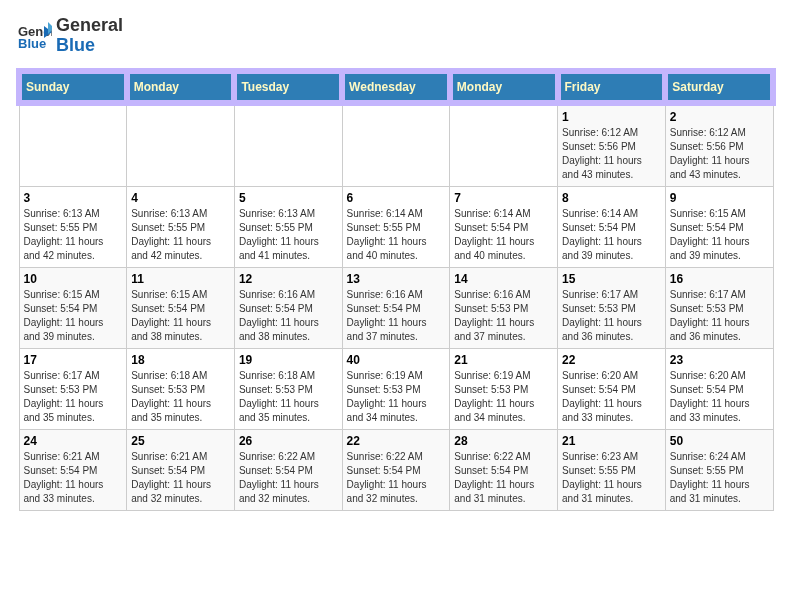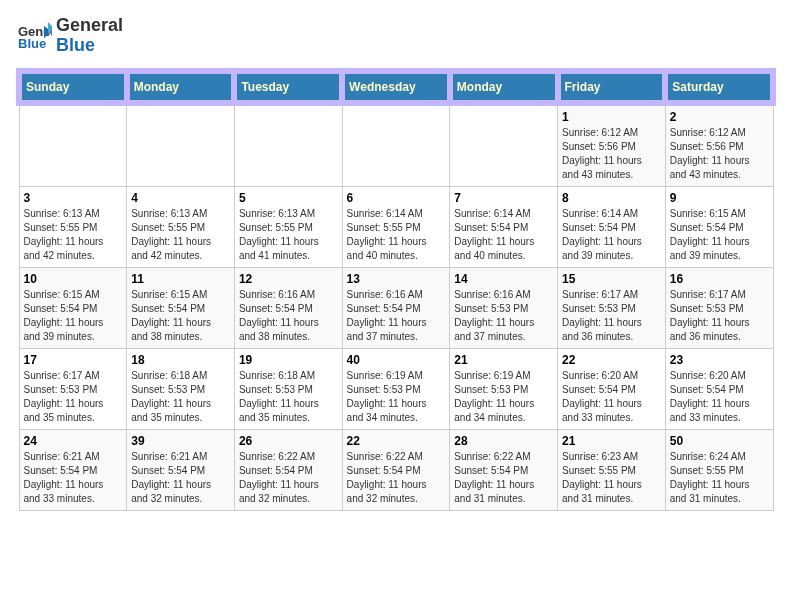--- a/index.html
+++ b/index.html
@@ -269,21 +269,21 @@
         </td>
       </tr>
       <tr>
         <td>
           <span class="day-num">24</span>
           <div class="cell-info" style="white-space: pre-line;">Sunrise: 6:21 AM
 Sunset: 5:54 PM
 Daylight: 11 hours and 33 minutes.</div>
         </td>
         <td>
-          <span class="day-num">39</span>
+          <span class="day-num">25</span>
           <div class="cell-info" style="white-space: pre-line;">Sunrise: 6:21 AM
 Sunset: 5:54 PM
 Daylight: 11 hours and 32 minutes.</div>
         </td>
         <td>
           <span class="day-num">26</span>
           <div class="cell-info" style="white-space: pre-line;">Sunrise: 6:22 AM
 Sunset: 5:54 PM
 Daylight: 11 hours and 32 minutes.</div>
         </td>

